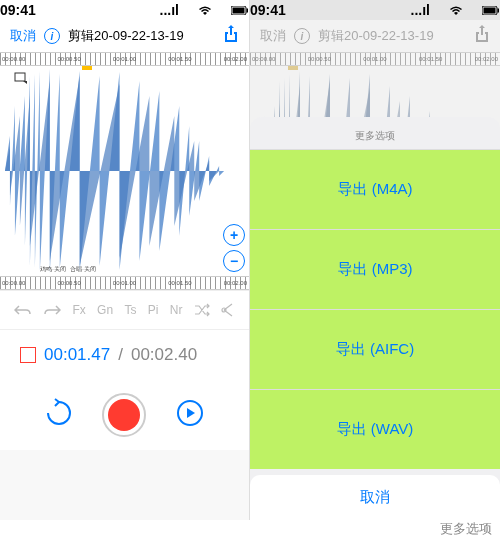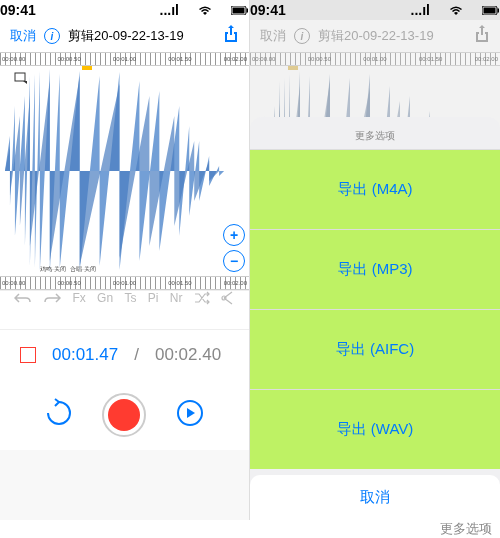--- a/index.html
+++ b/index.html
@@ -20,24 +20,24 @@
     .ruler-labels { position: absolute; inset: 0; display: flex; justify-content: space-between; align-items: center; font-size: 6px; color: #555; padding: 0 2px; }
     .waveform-area { height: 210px; background: #fff; position: relative; }
     .selection-marker { position: absolute; top: 0; height: 4px; background: #ffbf00; width: 10px; left: 82px; }
     .selection-marker2 { position: absolute; top: 0; height: 4px; background: #ffbf00; width: 10px; left: 38px; }
     .play-cursor { position: absolute; top: 4px; left: 14px; width: 14px; height: 12px; }
     .waveform { position: absolute; inset: 0; }
     .wave-svg { width: 100%; height: 100%; }
     .zoom-controls { position: absolute; right: 4px; bottom: 4px; display: flex; flex-direction: column; gap: 4px; }
     .zoom-btn { width: 22px; height: 22px; border-radius: 50%; border: 1.5px solid #007aff; background: #fff; display: flex; align-items: center; justify-content: center; color: #007aff; font-size: 14px; font-weight: bold; }
     .wave-labels { position: absolute; bottom: 2px; left: 40px; font-size: 6px; color: #444; display: flex; gap: 4px; }
-    .toolbar { height: 40px; background: #fff; display: flex; align-items: flex-start; justify-content: space-around; padding: 0 8px; border-top: 1px solid #eee; border-bottom: 1px solid #eee; font-size: 12px; }
+    .toolbar { height: 40px; background: #fff; display: flex; align-items: center; justify-content: space-around; padding: 0 8px; border-top: 1px solid #eee; border-bottom: 1px solid #eee; font-size: 12px; }
     .tool-item { color: #bbb; }
     .tool-item.icon-shape { display: inline-flex; }
-    .time-bar { height: 50px; background: #fff; display: flex; align-items: center; gap: 16px; padding: 0 20px; font-size: 17px; }
+    .time-bar { height: 50px; background: #fff; display: flex; align-items: center; gap: 8px; padding: 0 20px; font-size: 17px; }
     .stop-btn { width: 16px; height: 16px; border: 1.5px solid #ff3b30; }
     .time-current { color: #007aff; }
     .time-total { color: #888; }
     .transport { height: 70px; background: #fff; display: flex; align-items: center; justify-content: space-around; padding: 0 30px; }
     .rewind-btn, .forward-btn { color: #007aff; }
     .rewind-btn svg, .forward-btn svg { width: 30px; height: 30px; }
     .record-btn { width: 44px; height: 44px; border-radius: 50%; border: 2.5px solid #ccc; display: flex; align-items: center; justify-content: center; }
     .record-inner { width: 32px; height: 32px; border-radius: 50%; background: #ff3b30; }
     .grayed { filter: grayscale(0.5) opacity(0.6); }
     .screen.right .nav-bar, .screen.right .nav-cancel, .screen.right .nav-title, .screen.right .nav-share, .screen.right .nav-info { color: #888; border-color: #888; }

